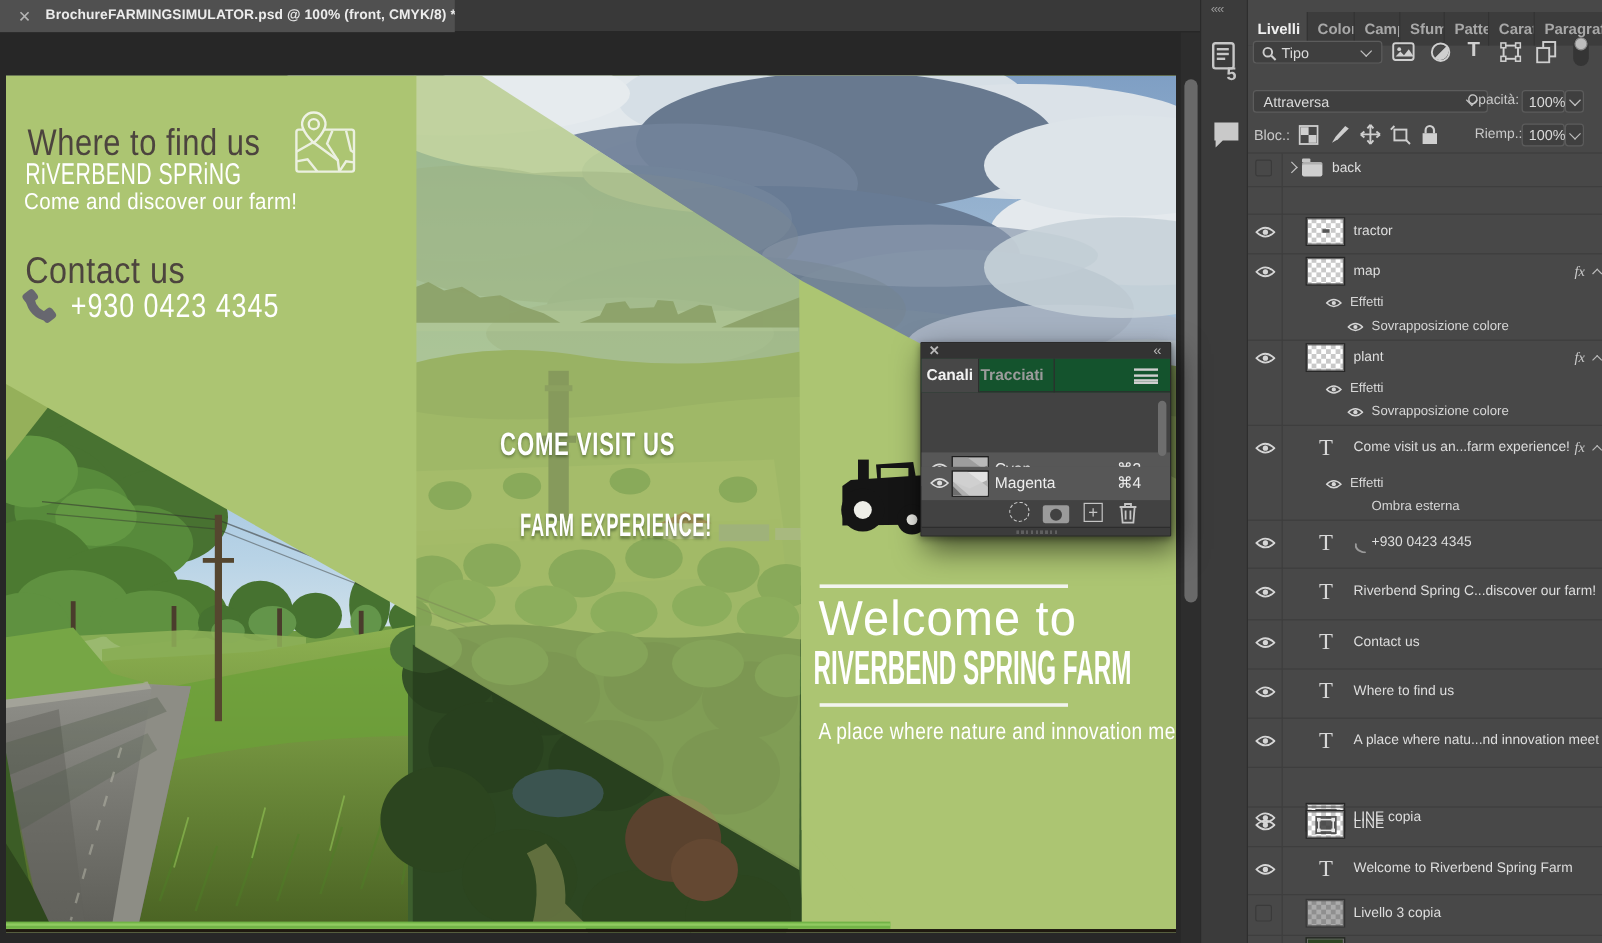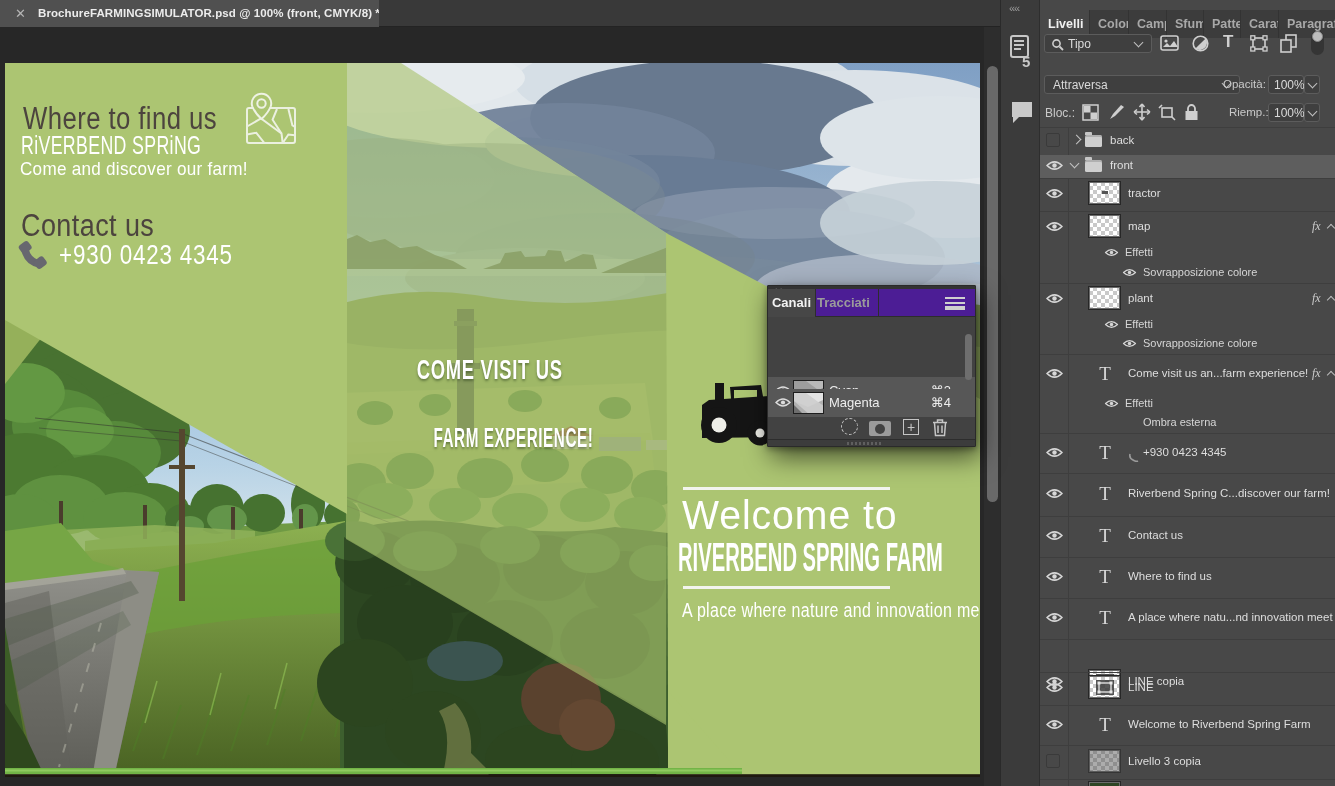--- a/index.html
+++ b/index.html
@@ -36,21 +36,21 @@
 .ticon{position:absolute;left:55px;width:20px;color:#d8d8d8;font-family:"Liberation Serif",serif;font-size:19px;text-align:center;}
 .fx{position:absolute;left:272px;color:#cccccc;font-size:12px;font-style:italic;font-family:"Liberation Serif",serif;}
 .carr{position:absolute;left:288px;width:7px;height:7px;}
 .carr:before{content:"";position:absolute;left:0;top:2px;width:5px;height:5px;border-left:1.5px solid #bbb;border-top:1.5px solid #bbb;transform:rotate(45deg);}
 .folder{position:absolute;width:17px;height:12px;background:#cfcfcf;border-radius:1.5px;box-shadow:0 2px 0 rgba(0,0,0,.15) inset;}
 .folder:before{content:"";position:absolute;left:0;top:-3px;width:7px;height:3px;background:#c6c6c6;border-radius:1px 1px 0 0;}
 .cbox{position:absolute;width:14px;height:14px;border:1px solid #3a3a3a;border-radius:2px;}
 
 #canali{position:absolute;left:767px;top:285px;width:209px;height:162px;background:#424242;border:1px solid #2a2a2a;border-radius:1px;box-shadow:4px 10px 26px rgba(0,0,0,.6),0 2px 6px rgba(0,0,0,.35);}
 #canali .tbar{position:absolute;left:0;top:0;width:100%;height:13px;background:#333333;}
-#canali .tabs{position:absolute;left:0;top:3px;width:100%;height:28px;background:#4c1d95;border-bottom:1px solid #2d2d2d;}
+#canali .tabs{position:absolute;left:0;top:13px;width:100%;height:28px;background:#14532d;border-bottom:1px solid #2d2d2d;}
 #canali .ctab{position:absolute;left:0;top:0;width:48px;height:28px;background:#474747;color:#f2f2f2;font-weight:bold;font-size:13px;line-height:28px;text-align:center;border-right:1px solid #2d2d2d;}
 #canali .ctab2{position:absolute;left:49px;top:0;width:62px;height:28px;color:#9b9b9b;font-weight:bold;font-size:13px;line-height:28px;border-right:1px solid #2d2d2d;}
 .crow{position:absolute;left:0;width:100%;height:28px;background:#575757;color:#ededed;font-size:13px;}
 .crow .nm{position:absolute;left:61px;top:6px;}
 .crow .sc{position:absolute;right:24px;top:6px;}
 .cthumb{position:absolute;left:25px;top:3px;width:31px;height:22px;border:1px solid #1e1e1e;overflow:hidden;}
 
 
 .bt{position:absolute;white-space:nowrap;}
 #whereTxt{left:18px;top:38px;font-size:31px;color:#4c443e;letter-spacing:0.5px;transform:scaleX(.83);transform-origin:0 0;}
@@ -459,31 +459,20 @@
 <div class="sep" style="top:127px;"></div>
 <div class="eyecol"></div>
 <div id="rows">
       <div class="lrow" style="top:0px;height:27px;">
         <div class="cbox" style="left:6px;top:5px;"></div>
         <div style="position:absolute;left:33px;top:8px;width:7px;height:7px;border-right:1.8px solid #c3c3c3;border-bottom:1.8px solid #c3c3c3;transform:rotate(-45deg);"></div>
         <div class="folder" style="left:45px;top:7px;"></div>
         <div class="lname" style="left:70px;top:6px;">back</div>
       </div>
       <div class="sep" style="top:27px;"></div>
-      <div class="lrow" style="top:27px;height:23px;background:#5e5e5e;">
-        <div class="eye" style="left:6px;top:5px;">
-          <svg width="17" height="11" viewBox="0 0 17 11">
-            <path d="M1 5.5 Q8.5 -1.8 16 5.5 Q8.5 12.8 1 5.5 Z" fill="none" stroke="#d6d6d6" stroke-width="1.5"></path>
-            <circle cx="8.5" cy="5.5" r="2.2" fill="#d6d6d6"></circle>
-          </svg>
-        </div>
-        <div style="position:absolute;left:31px;top:5px;width:7px;height:7px;border-right:1.8px solid #c3c3c3;border-bottom:1.8px solid #c3c3c3;transform:rotate(45deg);"></div>
-        <div class="folder" style="left:45px;top:5px;"></div>
-        <div class="lname" style="left:70px;top:4px;">front</div>
-      </div>
       <div class="sep" style="top:50px;"></div>
       <div class="lrow" style="top:50px;height:33px;">
         <div class="eye" style="left:6px;top:10px;">
           <svg width="17" height="11" viewBox="0 0 17 11">
             <path d="M1 5.5 Q8.5 -1.8 16 5.5 Q8.5 12.8 1 5.5 Z" fill="none" stroke="#d6d6d6" stroke-width="1.5"></path>
             <circle cx="8.5" cy="5.5" r="2.2" fill="#d6d6d6"></circle>
           </svg>
         </div>
         <div class="thumb" style="top:3px;"></div>
         <div style="position:absolute;left:62px;top:13px;width:6px;height:3px;background:#555;"></div>

